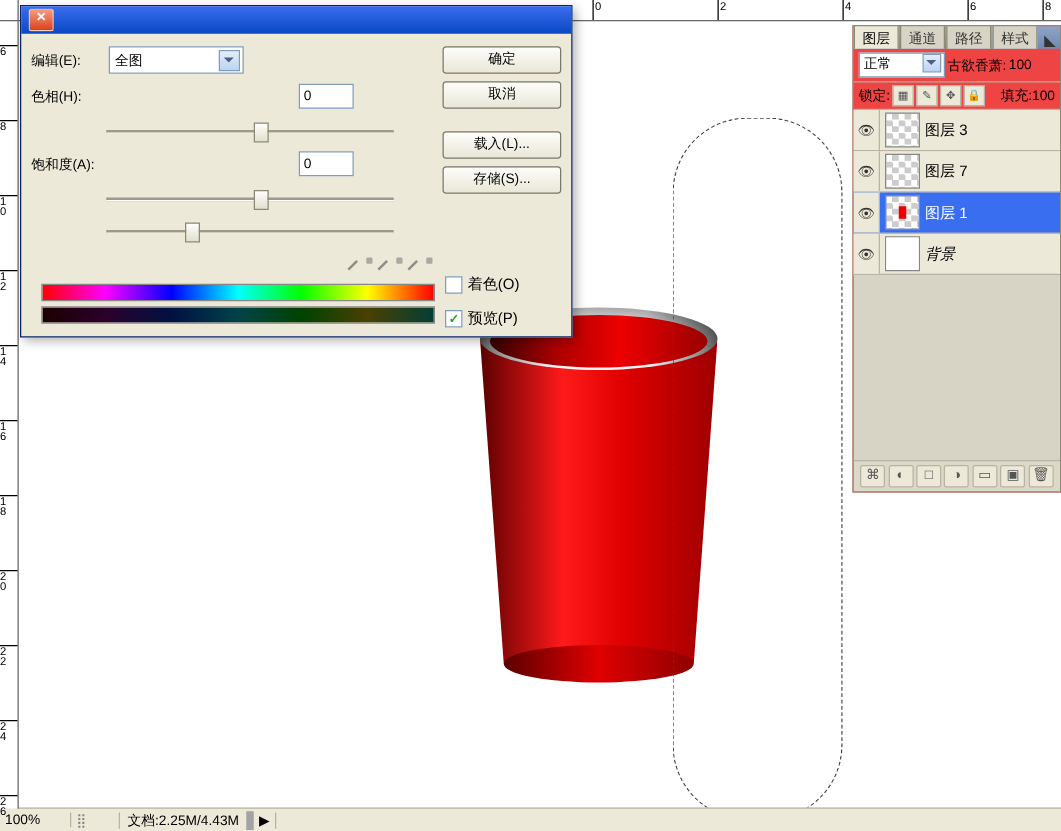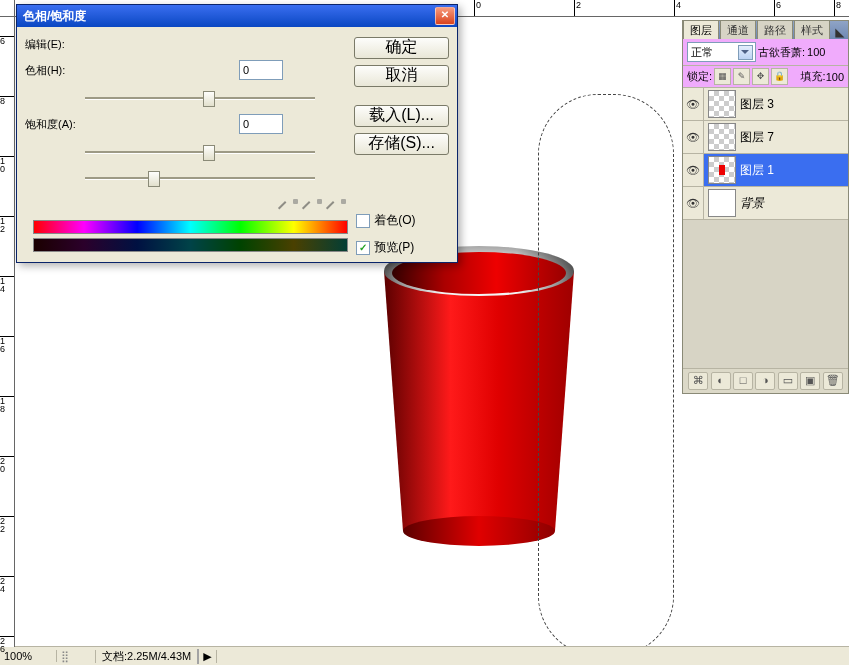--- a/index.html
+++ b/index.html
@@ -190,21 +190,21 @@
     border:1px solid #8a8a77;
     transform:translateX(-50%);
   }
   .btn {
     height: 20px;
     border:1px solid #7a7a68;
     background:linear-gradient(#fdfdfb,#e9e7d7);
     border-radius:3px;
     text-align:center;
     line-height:18px;
-    font-size:16px;
+    font-size:11px;
   }
   .chk-row { display:flex; align-items:center; font-size:12px; margin-top:4px; margin-left:2px;}
   .chk {
     width:12px; height:12px;
     border:1px solid #7f9db9;
     margin-right:4px;
     background:#fff;
     display:inline-flex; align-items:center; justify-content:center;
     font-size:10px; color:#21a121; font-weight:bold;
   }
@@ -242,21 +242,21 @@
       #1b0000 0%, #2b002b 16%, #001142 33%,
       #004348 50%, #004300 66%, #4a4000 83%, #033e35 100%);
     border:1px solid #888;
   }
 
   
   .layers-panel {
     position:absolute;
     right:0; top:20px;
     width:165px;
-    background:#f0abfc;
+    background:#ef4444;
     border:1px solid #8a8a77;
     z-index:5;
   }
   .panel-tabs {
     display:flex;
     background: linear-gradient(#8fa4c6,#6f89b3);
     height:18px;
     font-size:11px;
     color:#fff;
     align-items:flex-end;
@@ -276,21 +276,21 @@
     display:flex; align-items:center;
     padding:3px 4px;
     border-bottom:1px solid #b7b4a3;
     font-size:11px;
     gap:2px;
   }
   .mini-combo {
     border:1px solid #7f9db9;
     height:18px; width:62px;
     background:#fff;
-    display:flex; align-items:center;
+    display:flex; align-items:flex-start;
     padding:0 2px 0 3px;
   }
   .mini-combo .arrow-mini {
     width:13px;height:13px;margin-left:auto;
     background:linear-gradient(#e3eefc,#bcd3f3);
     border:1px solid #7f9db9;
     position:relative;
   }
   .mini-combo .arrow-mini:after{
     content:"";position:absolute; left:2px; top:4px;
@@ -362,21 +362,21 @@
     border-top:1px solid #b7b4a3;
     display:flex;
     align-items:center;
     font-size:11px;
   }
   .statusbar .zoom {
     width:48px; padding:0 4px;
     border-right:1px solid #b7b4a3;
   }
   .statusbar .grip { width:30px; border-right:1px solid #b7b4a3; padding:0 4px; color:#888;}
-  .statusbar .doc { padding:0 6px; border-right:2px solid #a3a3a3;}
+  .statusbar .doc { padding:0 6px; border-right:6px solid #a3a3a3;}
   .statusbar .arrow-right { padding:0 4px; border-right:1px solid #b7b4a3; }
   .statusbar .credit {
     margin-left:auto;
     color:#2e6fd6;
     padding-right:6px;
     font-size:11px;
   }
 </style>
 </head>
 <body>
@@ -417,27 +417,30 @@
     <div class="cup-body"></div>
     <div class="cup-bottom"></div>
     <div class="cup-rim"></div>
     <div class="cup-rim-inner"></div>
   </div>
   <div class="marquee" style="left:524px; top:78px; width:134px; height:560px;"></div>
 </div>
 
 <div class="dialog">
   <div class="titlebar">
-    <span class="title">色相/饱和度</span>
     <div class="close-btn">✕</div>
   </div>
   <div class="dialog-body">
     <div class="dlg-left">
       <div class="row">
         <span class="lbl" style="width:58px;">编辑(E):</span>
+        <div class="combo">
+          <span>全图</span>
+          <div class="arrow"></div>
+        </div>
       </div>
 
       <div class="row">
         <span class="lbl">色相(H):</span>
         <span style="width:110px;"></span>
         <input class="num-input" value="0" style="">
       </div>
       <div class="slider">
         <div class="slider-track"></div>
         <div class="slider-thumb" id="hue-thumb" style="left: 54%;"></div>

